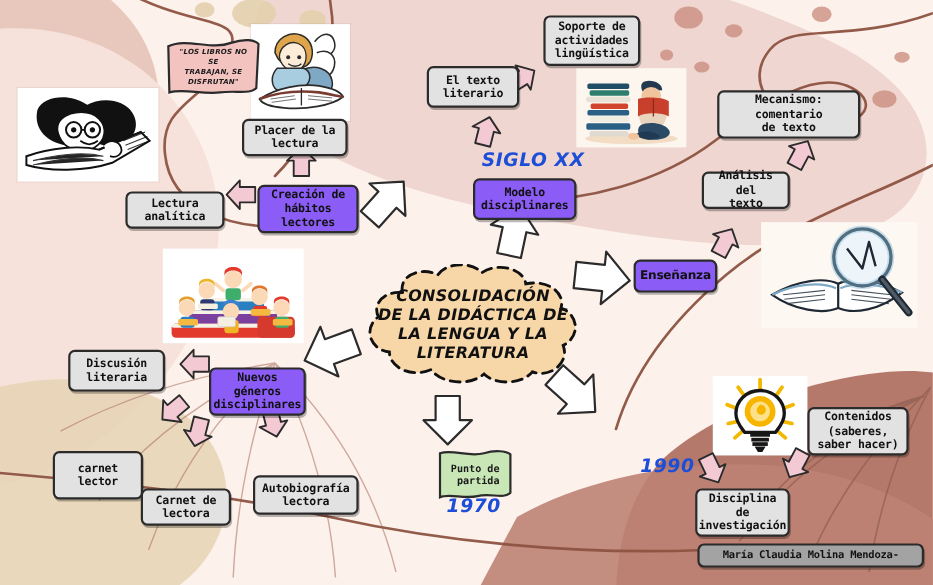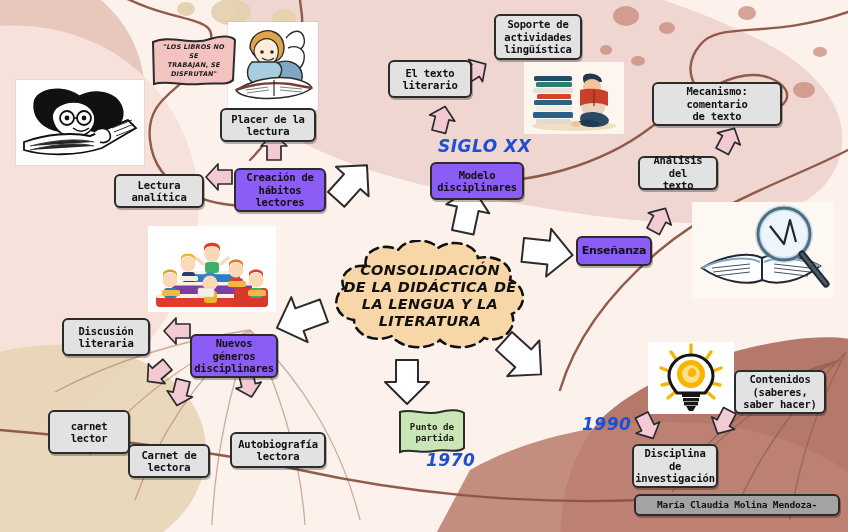--- a/index.html
+++ b/index.html
@@ -429,21 +429,21 @@
   <div class="ribbon" style="left:396px;top:408px;width:72px;height:48px;">
     <svg viewBox="0 0 72 48" style="position:absolute;inset:0;width:100%;height:100%;">
       <path d="M4,4 C16,0 30,8 44,4 C54,1 64,2 68,5 L68,40 C62,46 50,40 38,43
                C26,46 12,40 4,44 Z" fill="#c9e6b7" stroke="#2b2b2b" stroke-width="2"></path>
     </svg>
     <div class="rib-text" style="font-size:9.2px;line-height:11px;font-style:normal;font-family:'DejaVu Sans Mono',monospace;text-align:right;">Punto de
 partida</div>
   </div>
 
   <div class="era" style="left:438px;top:136px;">SIGLO XX</div>
-  <div class="era" style="left:406px;top:450px;margin-left:20px;">1970</div>
+  <div class="era" style="left:406px;top:450px;">1970</div>
   <div class="era" style="left:582px;top:414px;">1990</div>
 
   <div class="node" style="left:220px;top:108px;width:96px;height:34px;">Placer de la
 lectura</div>
   <div class="node blue" style="left:234px;top:168px;width:92px;height:44px;">Creación de
 hábitos
 lectores</div>
   <div class="node" style="left:114px;top:174px;width:90px;height:34px;">Lectura
 analítica</div>
 

